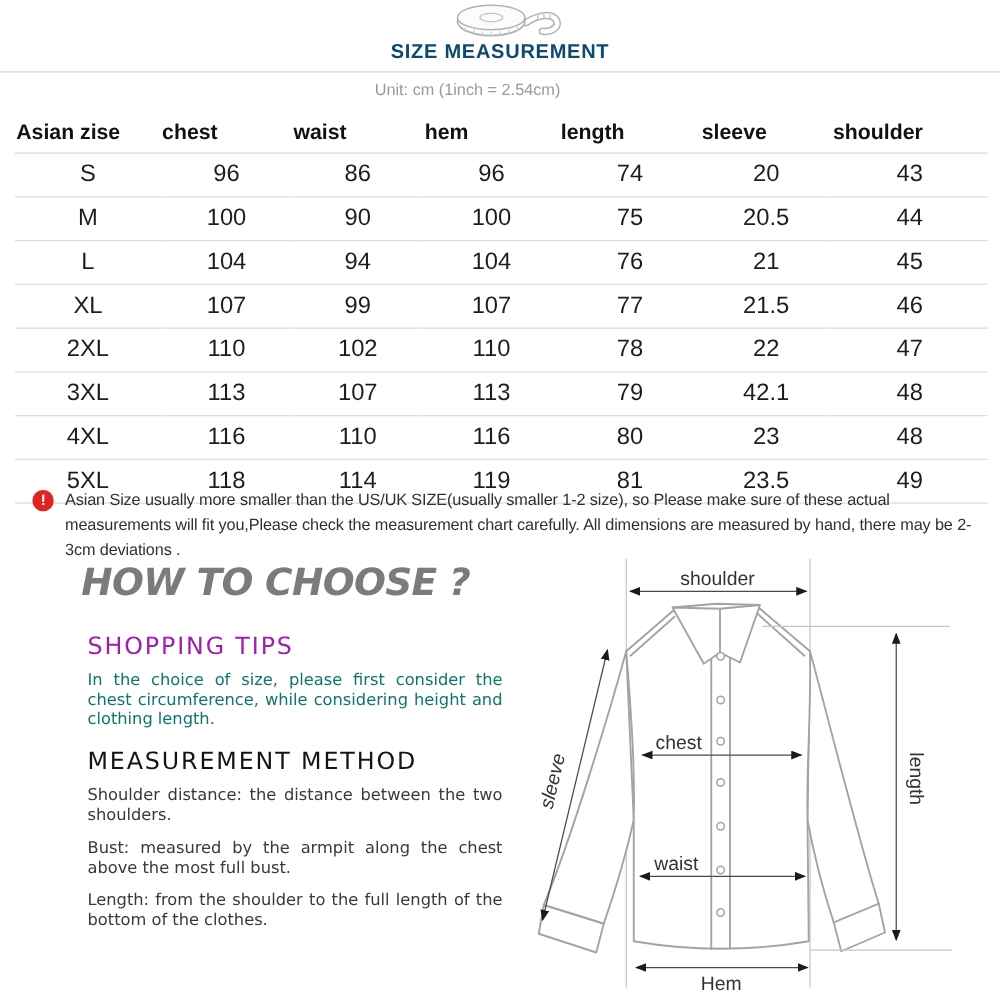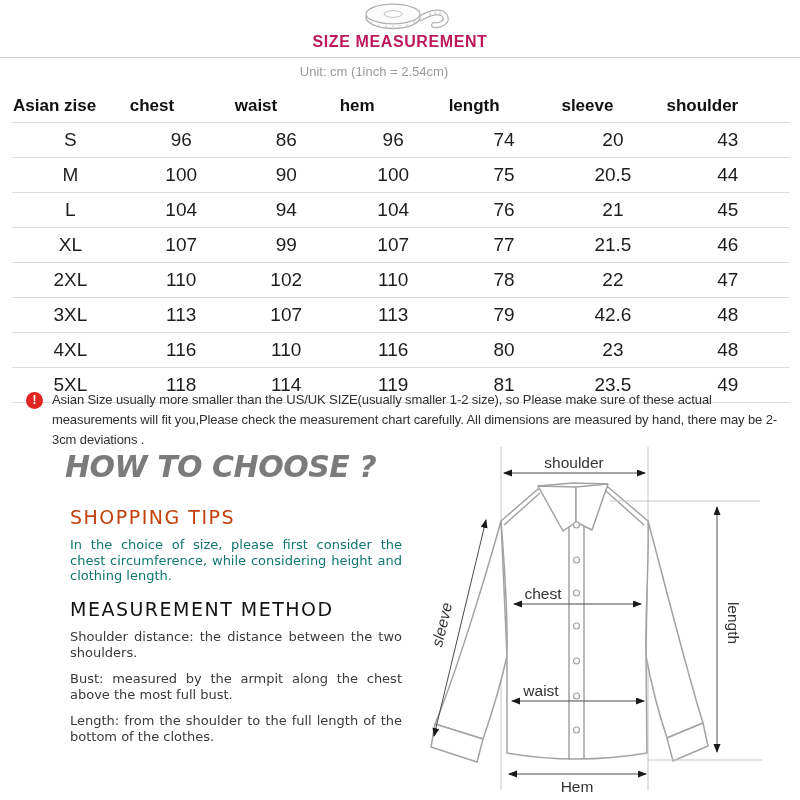--- a/index.html
+++ b/index.html
@@ -2,21 +2,21 @@
 <html><head>
 <meta charset="utf-8">
 <style>
   html,body{margin:0;padding:0;background:#fff;}
   .page{position:relative;width:800px;height:800px;background:#fff;overflow:hidden;
         font-family:"Liberation Sans",sans-serif;}
 
   
   .brand-icon{position:absolute;left:360px;top:2px;width:96px;height:32px;}
   .page-title{position:absolute;left:0;top:33px;width:800px;text-align:center;
-              font-size:16px;font-weight:bold;letter-spacing:.6px;color:#be185d;}
+              font-size:16px;font-weight:bold;letter-spacing:.6px;color:#0c4a6e;}
   .top-rule{position:absolute;left:0;top:57px;width:800px;border-top:1px solid #d4d4d4;}
   .unit-note{position:absolute;left:0;top:64px;width:748px;text-align:center;
              font-size:13px;color:#9a9a9a;}
 
   
   .size-table{position:absolute;left:12px;top:90px;width:778px;border-collapse:collapse;
               table-layout:fixed;}
   .size-table th{font-size:17px;font-weight:bold;color:#111;height:30px;
                  border-bottom:1px solid #d8d8d8;text-align:left;}
   .size-table td{font-size:19px;font-weight:400;color:#1d1d1d;height:32px;
@@ -25,21 +25,21 @@
   
   .notice{position:absolute;left:26px;top:390px;width:762px;display:flex;gap:9px;}
   .notice-icon{flex:none;width:17px;height:17px;margin-top:2px;border-radius:50%;
                background:#e02420;color:#fff;font-size:12px;font-weight:bold;
                text-align:center;line-height:17px;}
   .notice-text{font-size:13px;letter-spacing:-.1px;line-height:20px;color:#303030;width:740px;}
 
   
   .choose-title{position:absolute;left:65px;top:449px;font-size:30px;font-weight:bold;
                 letter-spacing:-.5px;color:#7b7b7b;font-family:"DejaVu Sans",sans-serif;font-style:italic;}
-  .tips-heading{position:absolute;left:70px;top:506px;font-size:19px;color:#c2410c;
+  .tips-heading{position:absolute;left:70px;top:506px;font-size:19px;color:#a21caf;
                 letter-spacing:1.5px;font-family:"DejaVu Sans",sans-serif;}
   .tips-body{position:absolute;left:70px;top:537px;width:332px;font-size:13px;
              line-height:15.5px;color:#0f766e;text-align:justify;
              font-family:"DejaVu Sans",sans-serif;}
   .mm-heading{position:absolute;left:70px;top:598px;font-size:19px;color:#141414;
               letter-spacing:1.5px;font-family:"DejaVu Sans",sans-serif;}
   .mm-items{position:absolute;left:70px;top:629px;width:332px;}
   .mm-items p{margin:0 0 11px 0;font-size:13px;line-height:15.5px;color:#3a3a3a;
               text-align:justify;font-family:"DejaVu Sans",sans-serif;}
 
@@ -136,21 +136,21 @@
           <td>78</td>
           <td>22</td>
           <td>47</td>
         </tr>
         <tr>
           <td>3XL</td>
           <td>113</td>
           <td>107</td>
           <td>113</td>
           <td>79</td>
-          <td>42.6</td>
+          <td>42.1</td>
           <td>48</td>
         </tr>
         <tr>
           <td>4XL</td>
           <td>116</td>
           <td>110</td>
           <td>116</td>
           <td>80</td>
           <td>23</td>
           <td>48</td>

